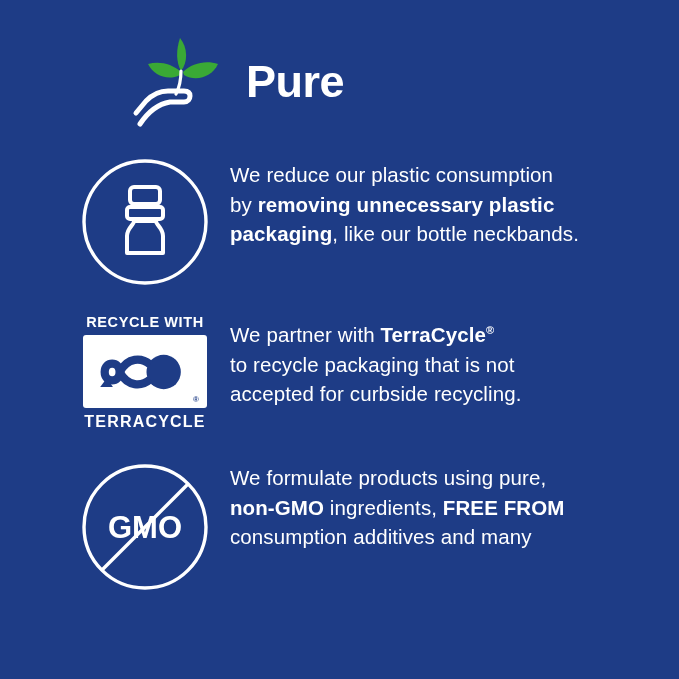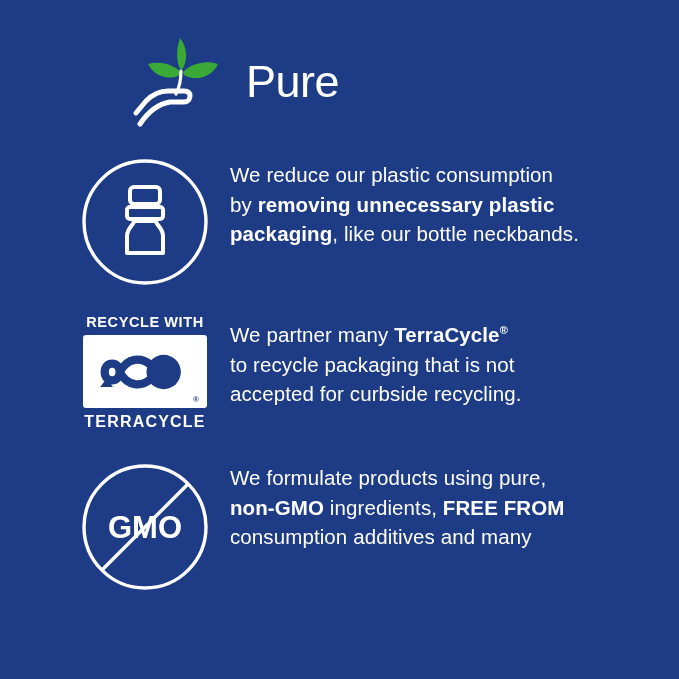--- a/index.html
+++ b/index.html
@@ -16,21 +16,21 @@
   .header{
     display:flex;
     align-items:center;
     padding:28px 0 0 128px;
     gap:14px;
   }
   .leaf-hand{width:104px;height:104px;flex:0 0 104px;}
   .headline{
     font-size:45px;
     line-height:1.16;
-    font-weight:normal;
+    font-weight:bold;
     letter-spacing:-0.5px;
     padding-top:4px;
   }
 
   
   .rows{margin-top:22px;}
   .row{
     display:flex;
     align-items:flex-start;
     padding:0 22px 0 60px;
@@ -149,21 +149,21 @@
               <path d="M41 32 C52 12 70 12 82 22" fill="none" stroke="#1e3c86" stroke-width="11"></path>
               <path d="M41 32 C52 52 70 52 82 42" fill="none" stroke="#1e3c86" stroke-width="11"></path>
               <path d="M24 40 l-9 12 l17 0 z" fill="#1e3c86"></path>
             </svg>
             <span class="reg">®</span>
           </div>
           <div class="terra-bottom">TERRACYCLE</div>
         </div>
       </div>
       <div class="text-cell">
-        <span>We partner many </span><b>TerraCycle</b><b class="sup">®</b><br>
+        <span>We partner with </span><b>TerraCycle</b><b class="sup">®</b><br>
         <span>to recycle packaging that is not</span><br>
         <span>accepted for curbside recycling.</span>
       </div>
     </div>
 
     <div class="row row-gmo">
       <div class="icon-cell">
         <svg viewBox="0 0 132 132" width="132" height="132">
           <circle cx="66" cy="66" r="61" fill="none" stroke="#ffffff" stroke-width="3.4"></circle>
           <line x1="23" y1="109" x2="109" y2="23" stroke="#ffffff" stroke-width="3.4"></line>

